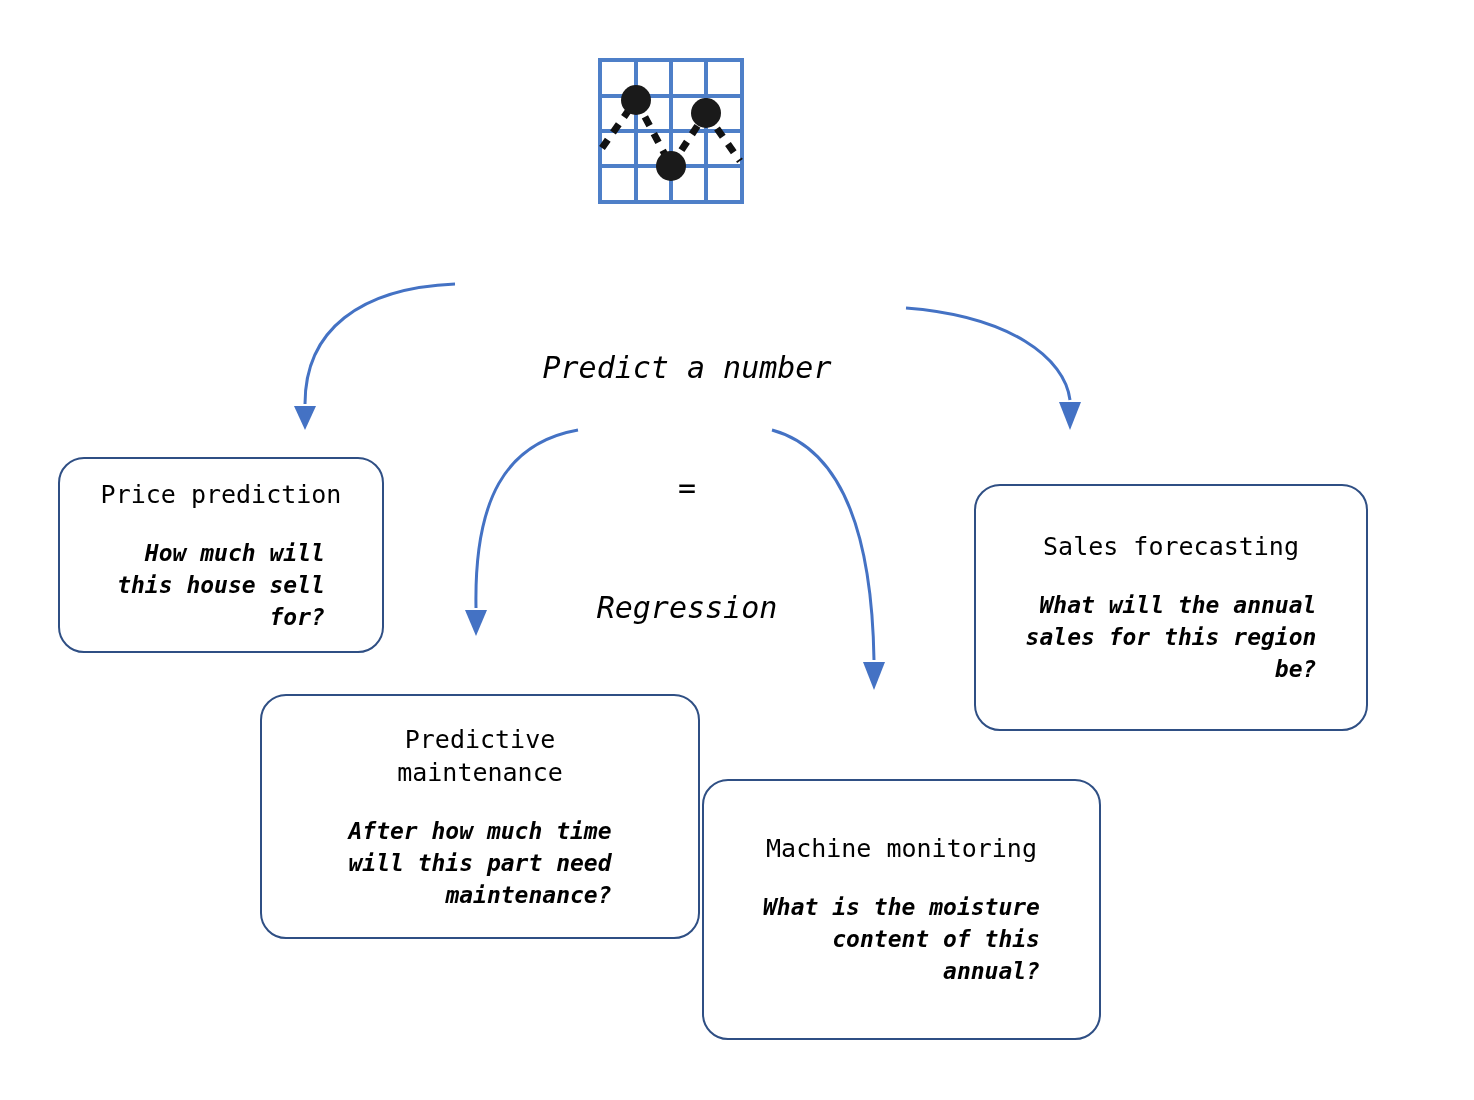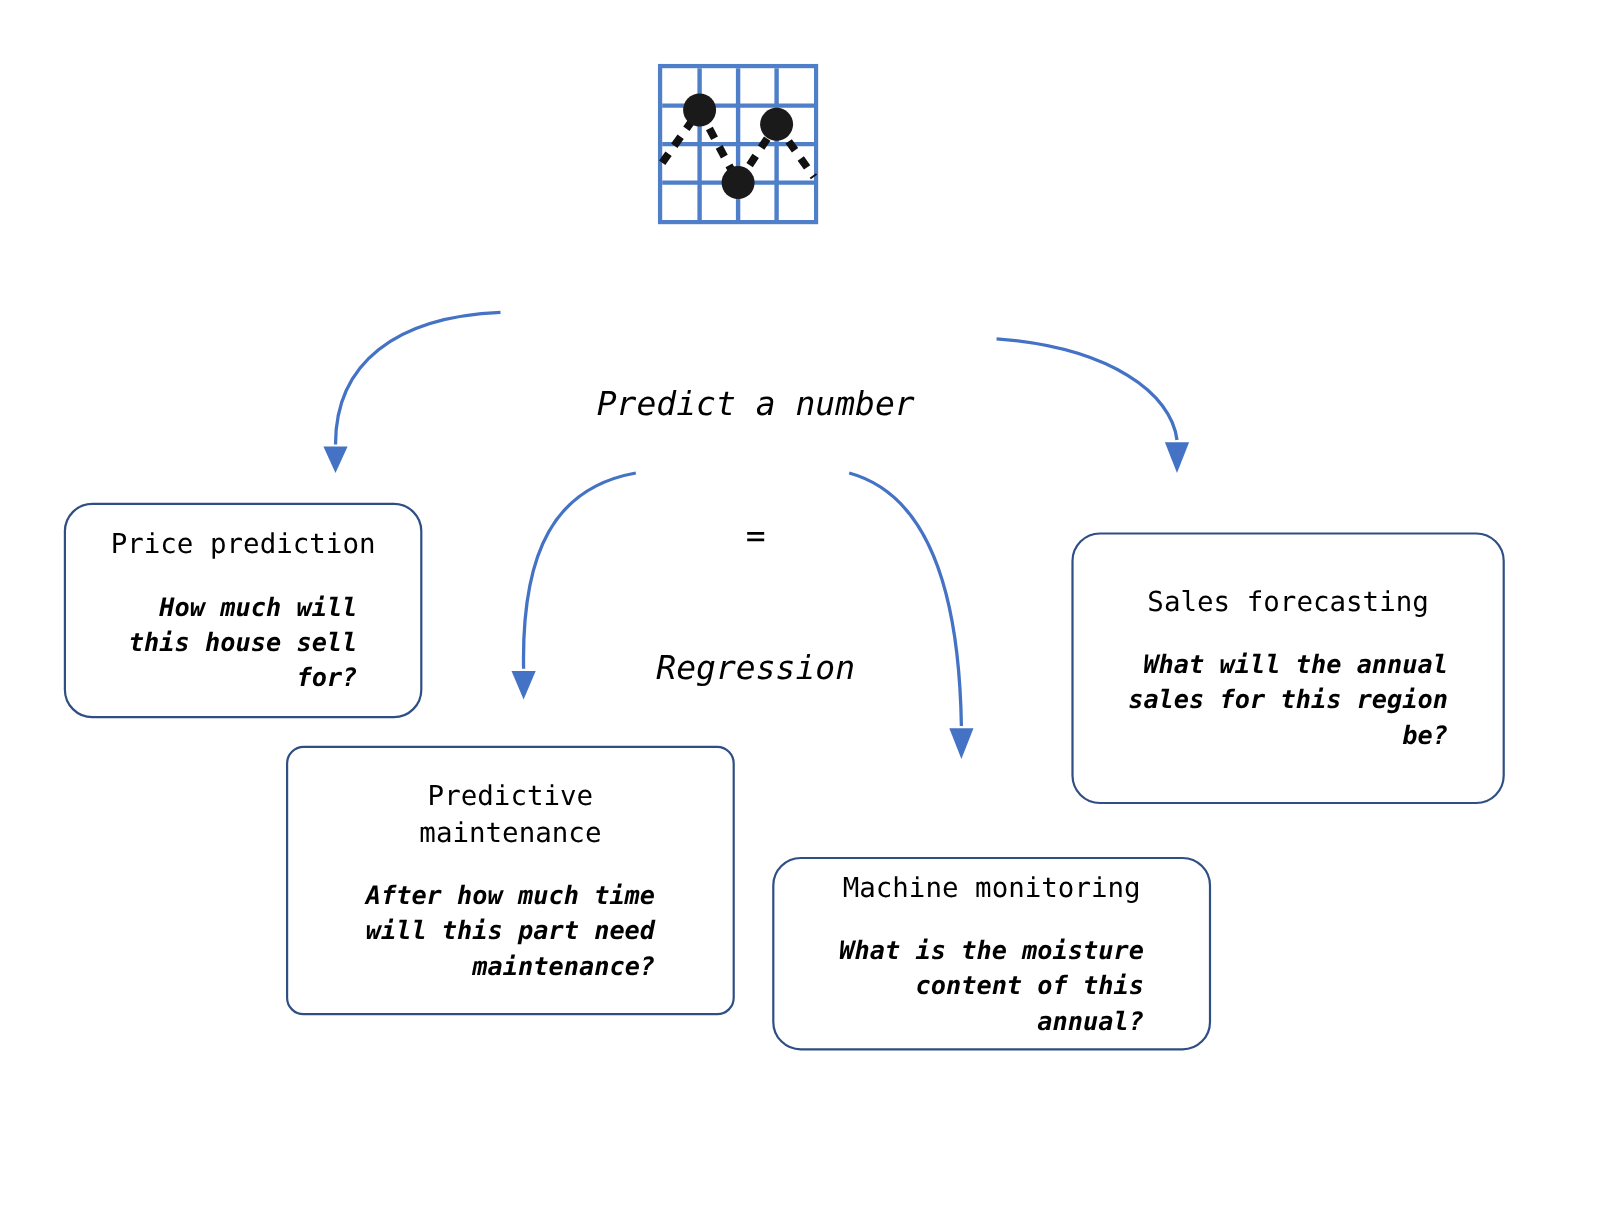--- a/index.html
+++ b/index.html
@@ -84,22 +84,22 @@
     font-weight: bold;
     font-size: 23px;
     line-height: 32px;
     color: #000000;
     text-align: right;
     margin-top: 26px;
     white-space: pre-line;
   }
 
   #card-price        { left: 58px;   top: 457px;  width: 326px; height: 196px; }
-  #card-maintenance  { left: 260px;  top: 678px;  width: 408px; height: 245px; border-radius: 16px; }
-  #card-machine      { left: 702px;  top: 779px;  width: 399px; height: 176px; }
+  #card-maintenance  { left: 260px;  top: 694px;  width: 440px; height: 245px; }
+  #card-machine      { left: 702px;  top: 779px;  width: 399px; height: 261px; }
   #card-sales        { left: 974px;  top: 484px;  width: 394px; height: 247px; }
 </style>
 </head>
 <body>
 
 <div id="canvas">
 
   <div class="icon-wrap">
     <svg width="146" height="146" viewBox="0 0 146 146">
       <rect x="2" y="2" width="142" height="142" fill="#ffffff" stroke="#4e7fc8" stroke-width="4"></rect>

